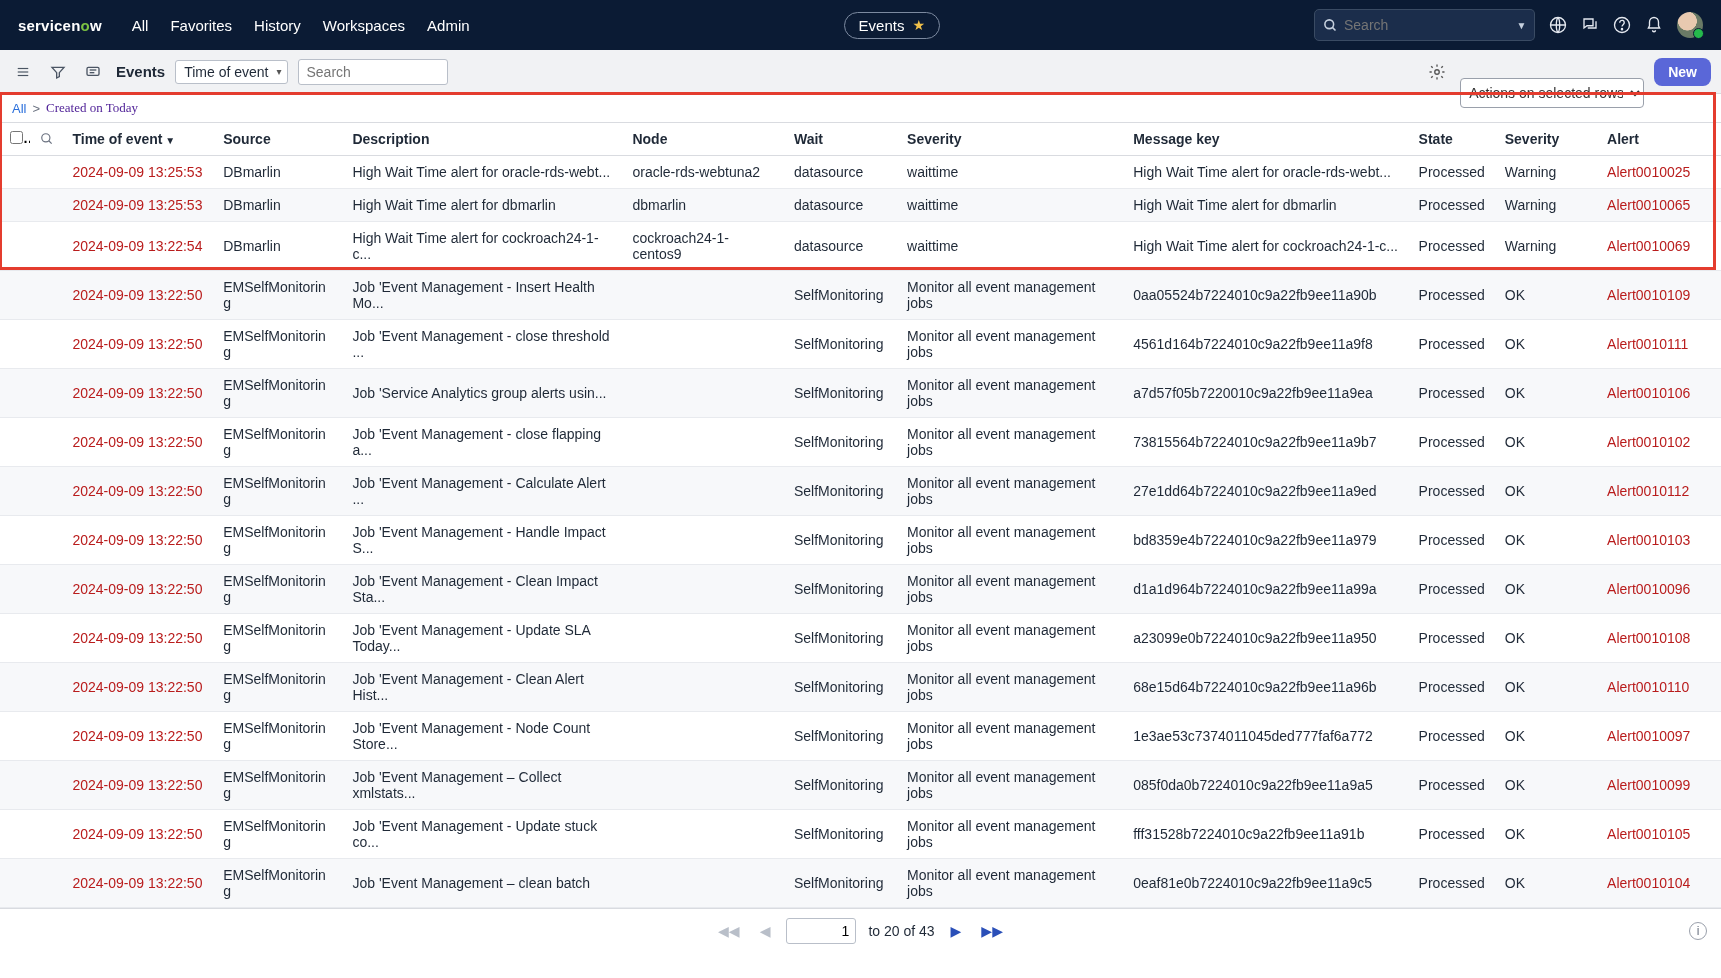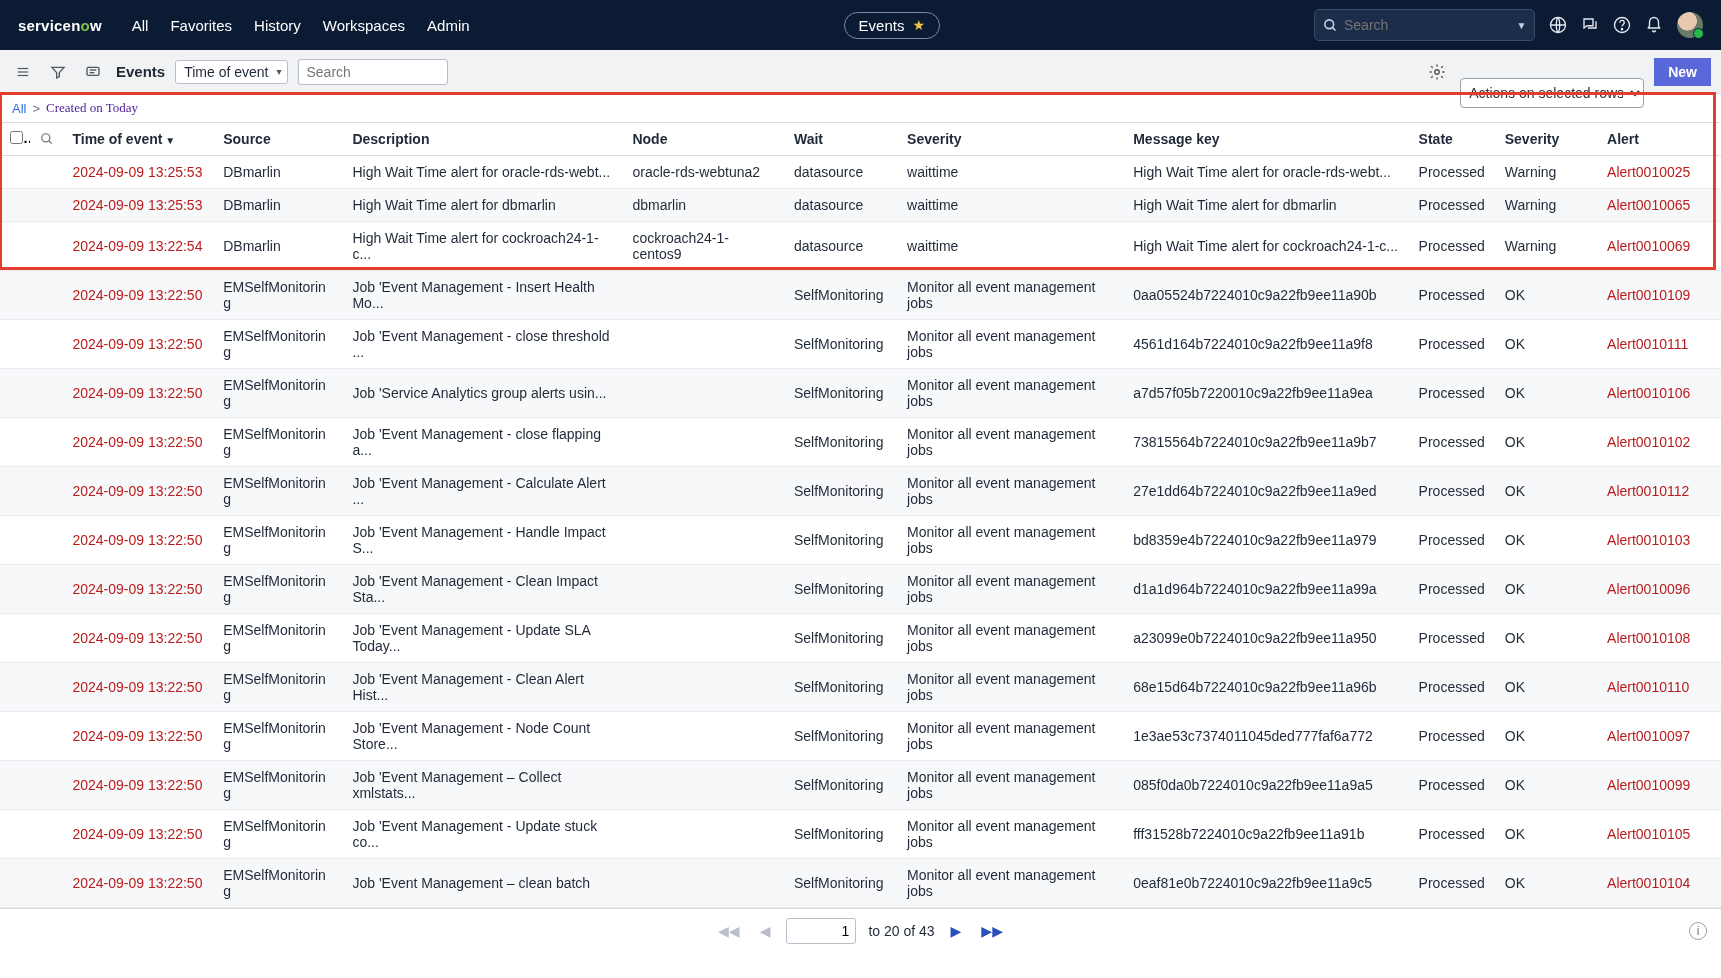--- a/index.html
+++ b/index.html
@@ -26,21 +26,21 @@
 .toolbar { height: 44px; background: #f1f2f4; border-bottom: 1px solid #d9dbe0; display: flex; align-items: center; padding: 0 10px; gap: 10px; }
 .toolbar .left { display: flex; align-items: center; gap: 10px; }
 .tb-icon { color: #4b5563; cursor: pointer; padding:4px;}
 .tb-label { font-weight: 700; font-size:15px; }
 .tb-select { border: 1px solid #b9bfc9; background: #fff; border-radius: 3px; padding: 3px 18px 3px 8px; font-size: 14px; cursor:pointer; position:relative;}
 .tb-select::after{content:"▾"; font-size:10px; position:absolute; right:5px; top:5px; color:#555;}
 .tb-search { border: 1px solid #b9bfc9; background: #fff; border-radius: 3px; padding: 4px 8px; font-size: 14px; width: 150px; outline:none; }
 .toolbar .spacer { flex: 1; }
 .gear { color:#555; cursor:pointer; margin-right:4px;}
 .actions-select { border: 1px solid #9aa0ab; background: #fff; border-radius: 4px; padding: 5px 4px; font-size: 14px; width: 184px; cursor:pointer; color:#333;margin-top:42px;}
-.new-btn { background: #5a67d8; color: #fff; border: none; border-radius: 0; padding: 6px 14px; font-size: 14px; font-weight: 600; cursor: pointer; }
+.new-btn { background: #5a67d8; color: #fff; border: none; border-radius: 8px; padding: 6px 14px; font-size: 14px; font-weight: 600; cursor: pointer; }
 
 
 .highlight-box { position:absolute; border:3px solid #e43c2e; pointer-events:none; z-index:5;}
 
 
 .breadcrumb { padding: 6px 12px 6px 12px; font-size: 13px; display:flex; gap:6px; align-items:center;}
 .breadcrumb .all-link { color: #2a6fdb; cursor:pointer;}
 .breadcrumb .sep { color:#6b7280;}
 .breadcrumb .cur { color:#4c1d95;font-family:Liberation Serif, serif;}
 

